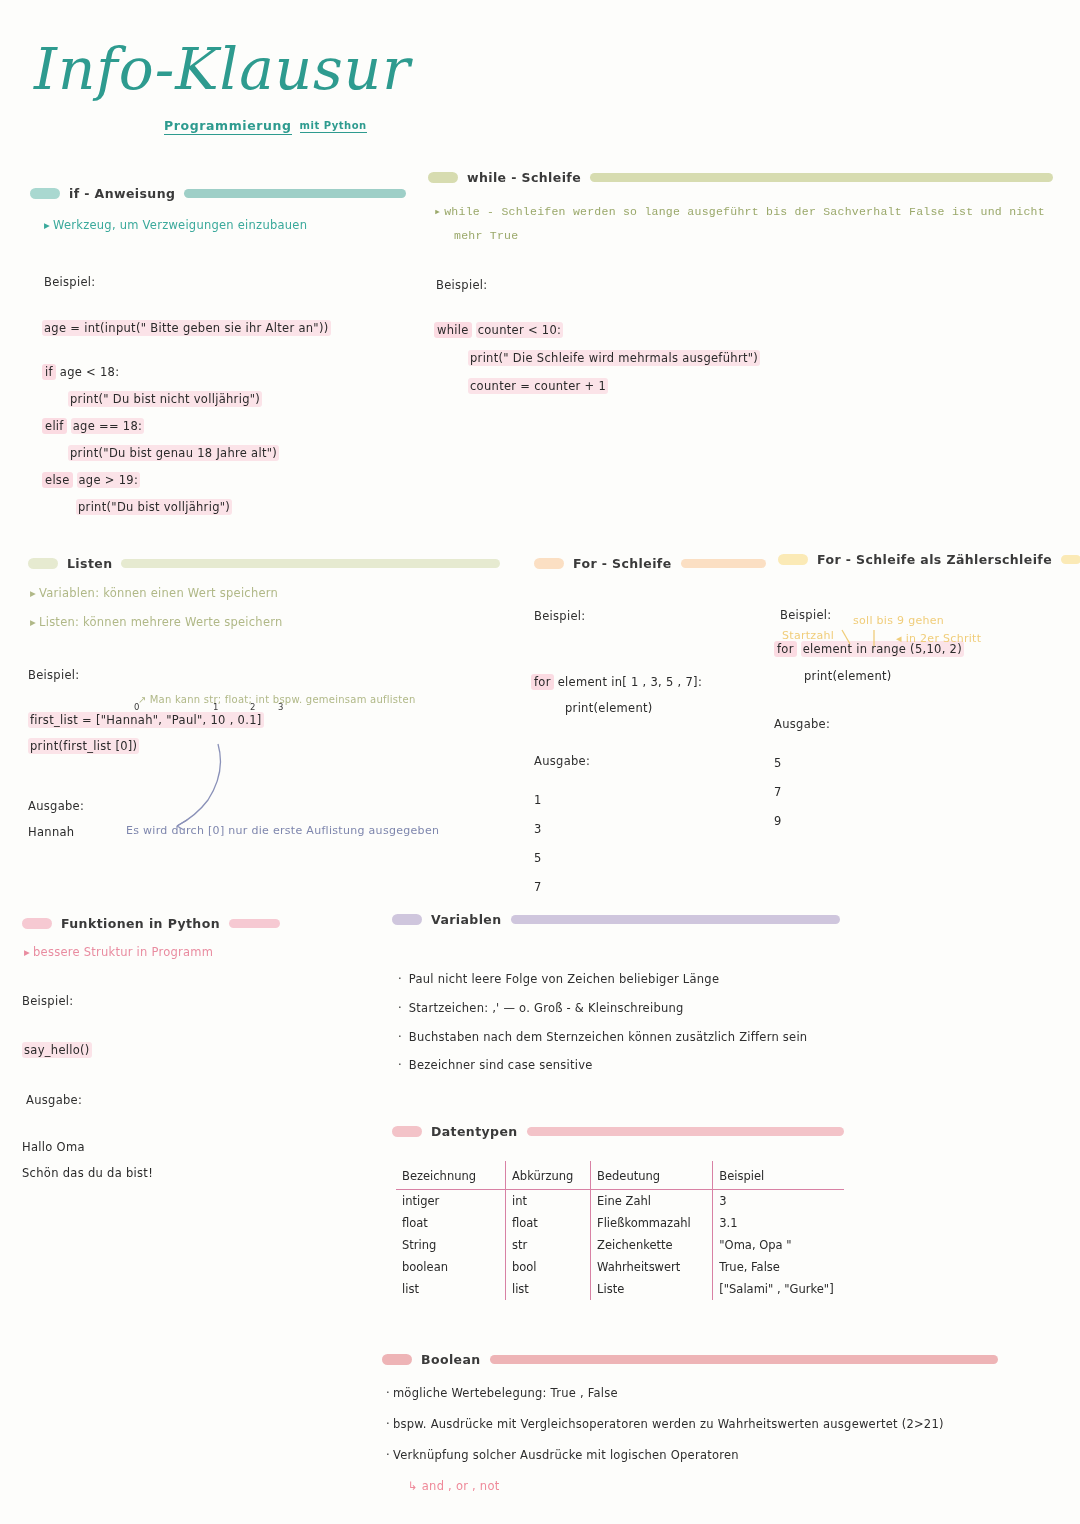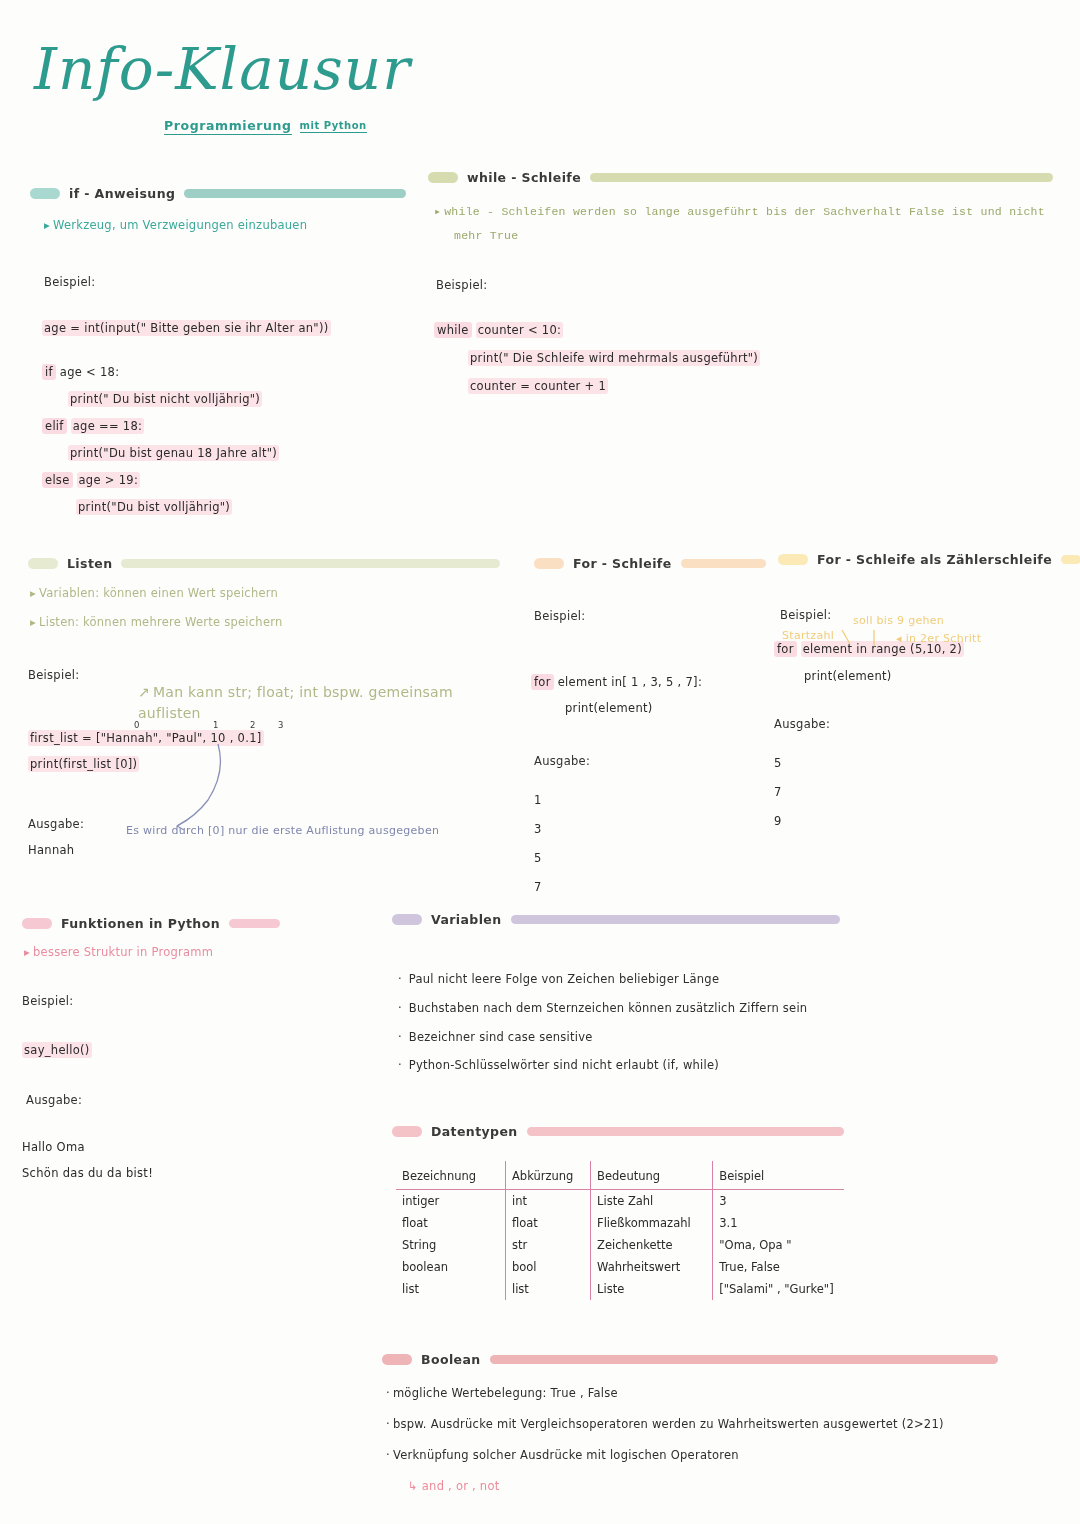--- a/index.html
+++ b/index.html
@@ -148,21 +148,21 @@
       <span class="bar c-lime"></span>
     </div>
     <div class="bullet t-lime" style="margin-top:14px;margin-left:2px;">
       <span class="mk">▸</span><span>Variablen: können einen Wert  speichern</span>
     </div>
     <div class="bullet t-lime" style="margin-top:11px;margin-left:2px;">
       <span class="mk">▸</span><span>Listen: können  mehrere Werte speichern</span>
     </div>
     <div class="plain" style="margin-top:36px;margin-left:0px;">Beispiel:</div>
 
-    <div class="bullet t-lime" style="margin-top:0;margin-left:110px;font-size:14px;">
+    <div class="bullet t-lime" style="margin-top:10px;margin-left:110px;font-size:10px;">
       <span class="mk">↗</span><span>Man kann  str; float; int bspw. gemeinsam auflisten</span>
     </div>
 
     <div style="position:relative;margin-top:6px;">
       <span class="idx" style="left:106px;top:-11px;">0</span>
       <span class="idx" style="left:185px;top:-11px;">1</span>
       <span class="idx" style="left:222px;top:-11px;">2</span>
       <span class="idx" style="left:250px;top:-11px;">3</span>
       <div class="code"><span class="hl-soft">first_list = ["Hannah", "Paul", 10 , 0.1]</span></div>
       <div class="code" style="margin-top:12px;"><span class="hl-soft">print(first_list [0])</span></div>
@@ -239,23 +239,23 @@
   </div>
 
   <div class="sec" style="left:392px;top:912px;width:448px;">
     <div class="head">
       <span class="pill c-lilac"></span>
       <span class="head-label">Variablen</span>
       <span class="bar c-lilac"></span>
     </div>
     <div style="margin-top:44px;margin-left:6px;">
       <div class="bullet"><span class="mk">·</span> <span>Paul nicht leere Folge von Zeichen beliebiger Länge</span></div>
+      <div class="bullet" style="margin-top:11px;"><span class="mk">·</span> <span>Startzeichen: ‚' — o. Groß - &amp; Kleinschreibung</span></div>
       <div class="bullet" style="margin-top:11px;"><span class="mk">·</span> <span>Buchstaben nach dem  Sternzeichen können  zusätzlich Ziffern sein</span></div>
       <div class="bullet" style="margin-top:11px;"><span class="mk">·</span> <span>Bezeichner sind case  sensitive</span></div>
-      <div class="bullet" style="margin-top:11px;"><span class="mk">·</span> <span>Python-Schlüsselwörter sind nicht erlaubt (if, while)</span></div>
     </div>
   </div>
 
   <div class="sec" style="left:392px;top:1124px;width:452px;">
     <div class="head">
       <span class="pill c-rose"></span>
       <span class="head-label">Datentypen</span>
       <span class="bar c-rose"></span>
     </div>
     <div class="dt-wrap" style="margin-top:22px;margin-left:4px;">
@@ -265,21 +265,21 @@
             <th style="width:104px;">Bezeichnung</th>
             <th style="width:72px;">Abkürzung</th>
             <th style="width:112px;">Bedeutung</th>
             <th style="width:150px;">Beispiel</th>
           </tr>
         </thead>
         <tbody>
           <tr>
             <td>intiger</td>
             <td>int</td>
-            <td>Liste Zahl</td>
+            <td>Eine Zahl</td>
             <td>3</td>
           </tr>
           <tr>
             <td>float</td>
             <td>float</td>
             <td>Fließkommazahl</td>
             <td>3.1</td>
           </tr>
           <tr>
             <td>String</td>

